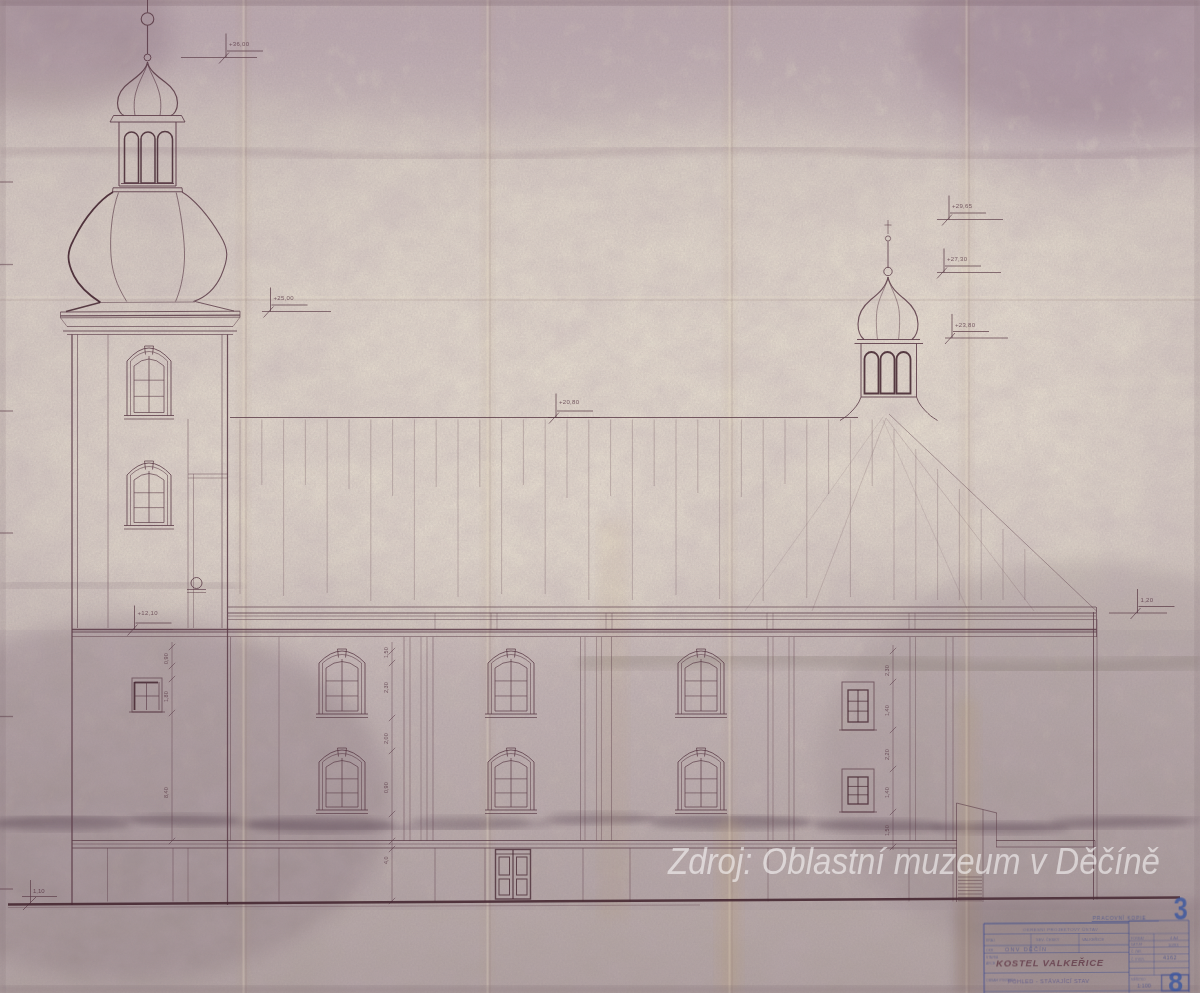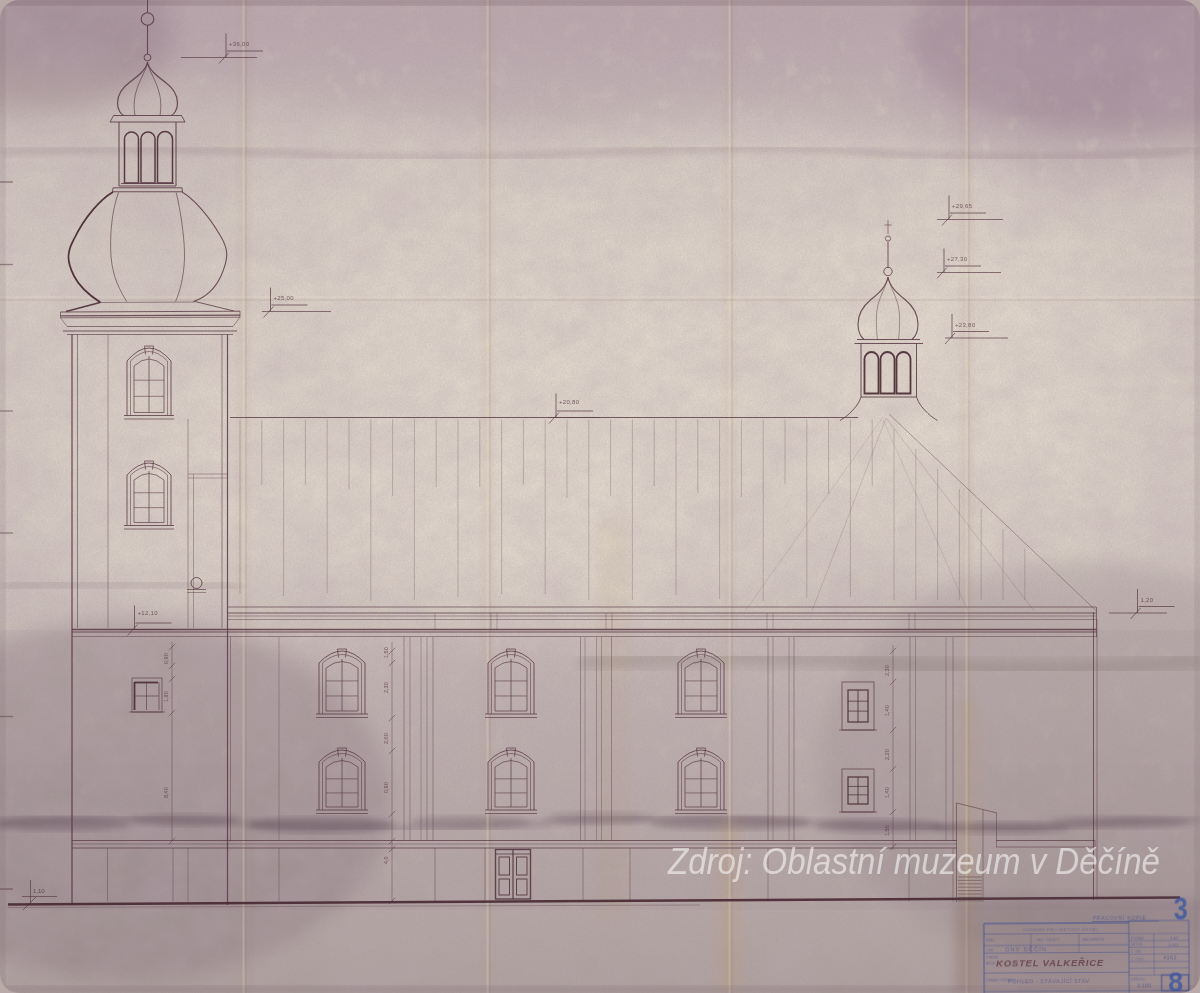--- a/index.html
+++ b/index.html
@@ -1,15 +1,15 @@
 <!DOCTYPE html>
 <html><head><meta charset="utf-8">
 <style>
 html,body{margin:0;padding:0;background:#b9aaa8;}
-#sheet{position:relative;width:1200px;height:993px;overflow:hidden;font-family:"Liberation Sans",sans-serif;border-radius:19px;}
+#sheet{position:relative;width:1200px;height:993px;overflow:hidden;font-family:"Liberation Sans",sans-serif;}
 </style></head><body>
 <div id="sheet">
 <svg width="1200" height="993" viewBox="0 0 1200 993">
 <defs>
 <filter id="mottle" x="0%" y="0%" width="100%" height="100%">
   <feTurbulence type="fractalNoise" baseFrequency="0.021 0.026" numOctaves="4" seed="11" result="n"></feTurbulence>
   <feColorMatrix in="n" type="matrix" values="0 0 0 0 0.52  0 0 0 0 0.41  0 0 0 0 0.47  0.5 0.5 0.5 0 -0.48"></feColorMatrix>
 </filter>
 <filter id="mottle2" x="0%" y="0%" width="100%" height="100%">
   <feTurbulence type="fractalNoise" baseFrequency="0.07 0.08" numOctaves="3" seed="29" result="n"></feTurbulence>

